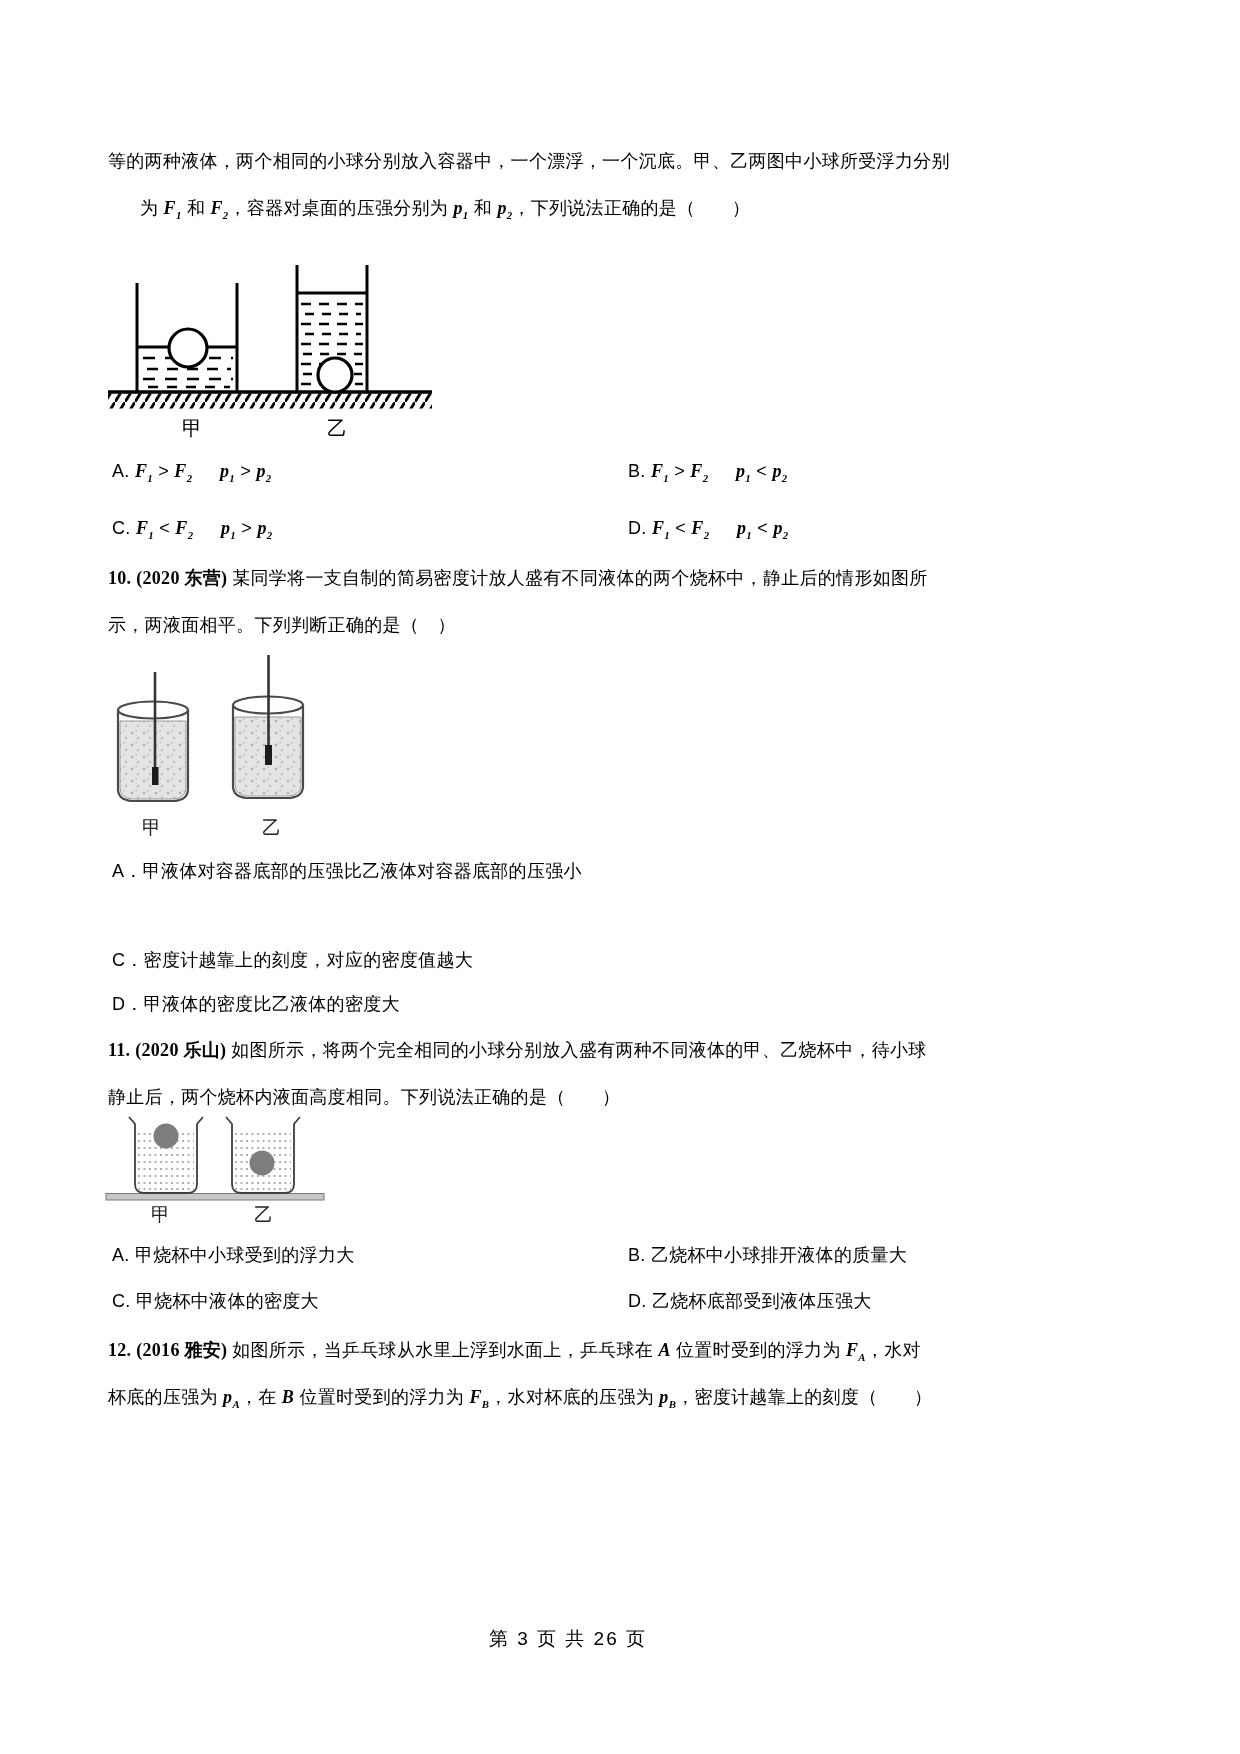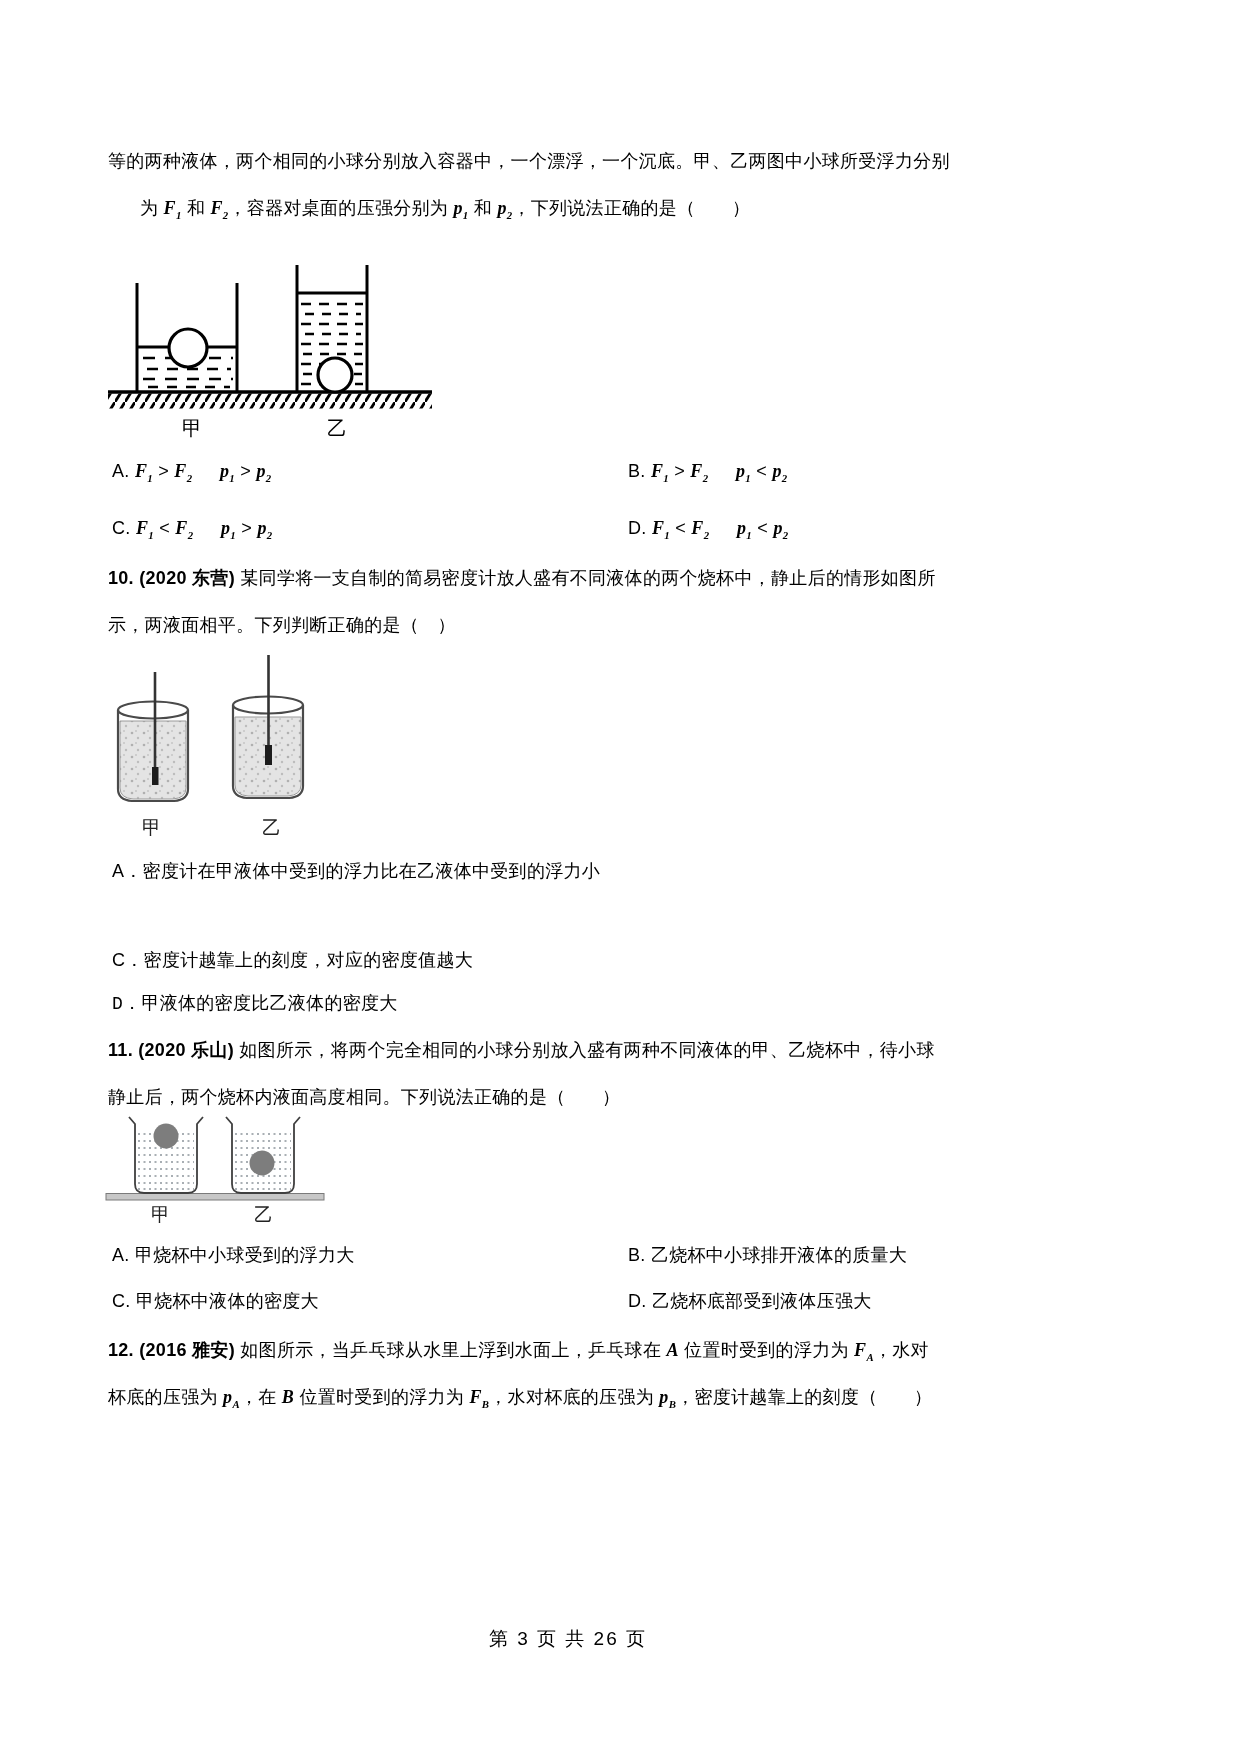--- a/index.html
+++ b/index.html
@@ -1,20 +1,20 @@
 <!DOCTYPE html>
 <html><head>
 <meta charset="utf-8">
 <style>
   html,body{margin:0;padding:0;background:#fff;}
   .page{position:relative;width:1240px;height:1754px;background:#ffffff;overflow:hidden;
         font-family:"Liberation Sans","DejaVu Sans",sans-serif;color:#000;}
   .abs{position:absolute;white-space:nowrap;}
   .tline{font-size:18px;line-height:30px;letter-spacing:0.3px;}
-  .b{font-weight:bold;}
+  .b{font-weight:bold;font-family:Liberation Serif, serif;}
   .mv{font-family:"Liberation Serif","DejaVu Serif",serif;font-style:italic;font-weight:bold;}
   .mv sub{font-size:0.60em;font-weight:bold;}
   .figlabel{font-size:20px;}
   .figlabel.small{font-size:19px;color:#222;}
   .footer{font-size:19px;letter-spacing:2px;}
   svg{display:block;}
 </style>
 </head>
 <body>
 
@@ -99,23 +99,23 @@
       <path d="M130,72 V140 Q130,150 143,151 H183 Q196,150 196,140 V72 Z" fill="url(#speck)" stroke="#9a9a9a" stroke-width="1"></path>
       <path d="M128,60 V141 Q128,152 142,153 H184 Q198,152 198,141 V60" fill="none" stroke="#4a4a4a" stroke-width="2.2"></path>
       <ellipse cx="163" cy="60" rx="35" ry="8.5" fill="none" stroke="#4a4a4a" stroke-width="2.2"></ellipse>
       <line x1="163.5" y1="10" x2="163.5" y2="118" stroke="#333" stroke-width="2.6"></line>
       <rect x="160" y="100" width="7" height="20" fill="#1c1c1c"></rect>
     </g>
   </svg>
   <span class="abs figlabel small" style="left:142px;top:815px;">甲</span>
   <span class="abs figlabel small" style="left:262px;top:815px;">乙</span>
 
-  <div class="abs tline" style="left:112px;top:856px;">A．密度计在甲液体中受到的浮力比在乙液体中受到的浮力小</div>
+  <div class="abs tline" style="left:112px;top:856px;">A．甲液体对容器底部的压强比乙液体对容器底部的压强小</div>
   <div class="abs tline" style="left:112px;top:945px;">C．密度计越靠上的刻度，对应的密度值越大</div>
-  <div class="abs tline" style="left:112px;top:989px;font-family:Liberation Mono, monospace;">D．甲液体的密度比乙液体的密度大</div>
+  <div class="abs tline" style="left:112px;top:989px;">D．甲液体的密度比乙液体的密度大</div>
 
   <div class="abs tline" style="left:108px;top:1035px;"><span class="b">11. </span><span class="b">(2020 乐山) </span><span>如图所示，将两个完全相同的小球分别放入盛有两种不同液体的甲、乙烧杯中，待小球</span></div>
   <div class="abs tline" style="left:108px;top:1082px;">静止后，两个烧杯内液面高度相同。下列说法正确的是（　　）</div>
 
   <svg class="abs" style="left:105px;top:1114px;" width="230" height="92" viewBox="0 0 230 92">
 
     <rect x="1" y="79.5" width="218" height="6.5" fill="#c7c7c7" stroke="#7a7a7a" stroke-width="1"></rect>
 
     <g>
       <g stroke="#55606a" stroke-width="1.2" stroke-dasharray="2 3.5">

